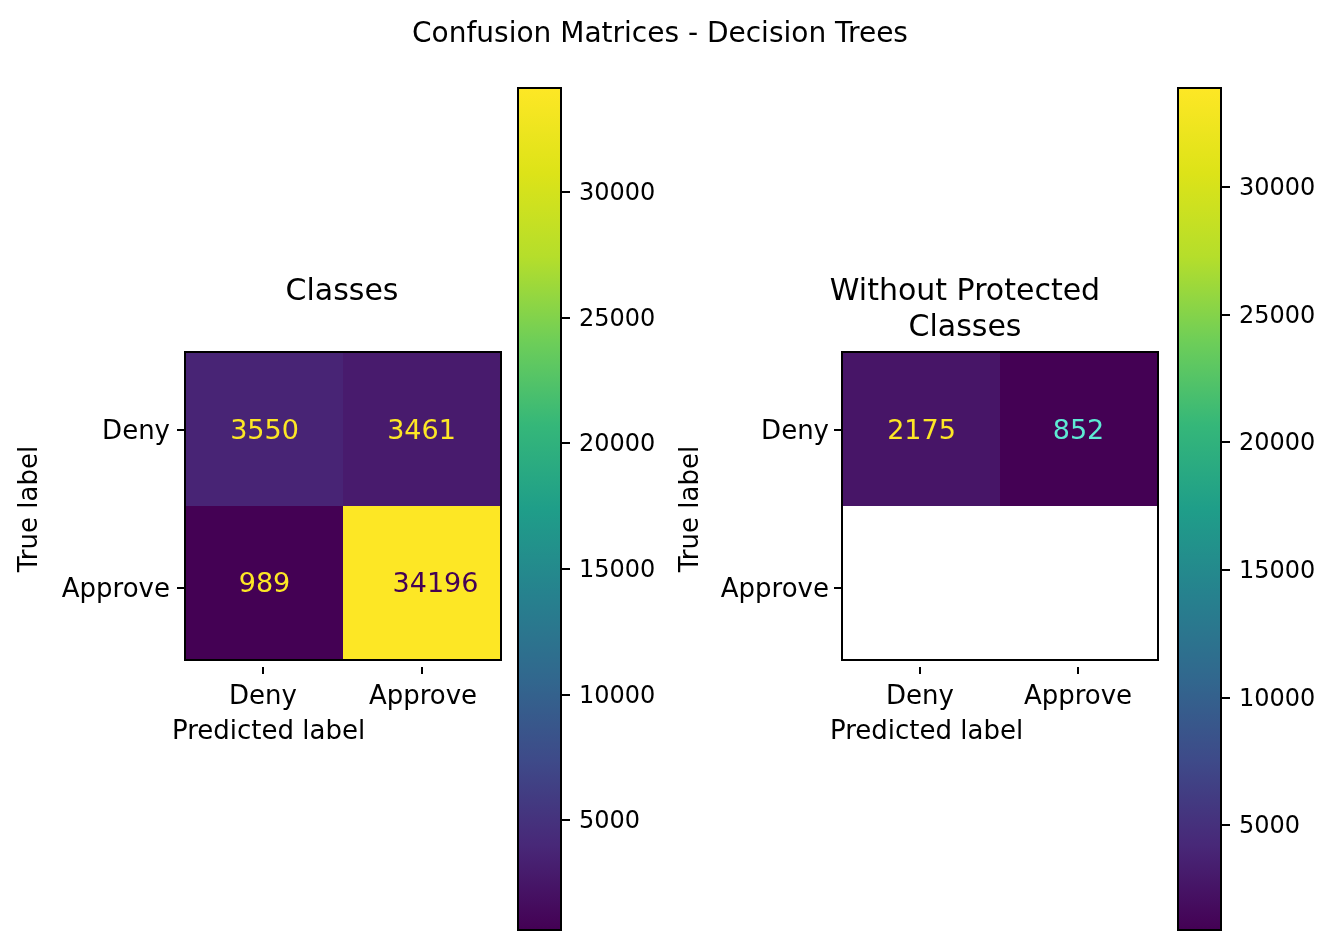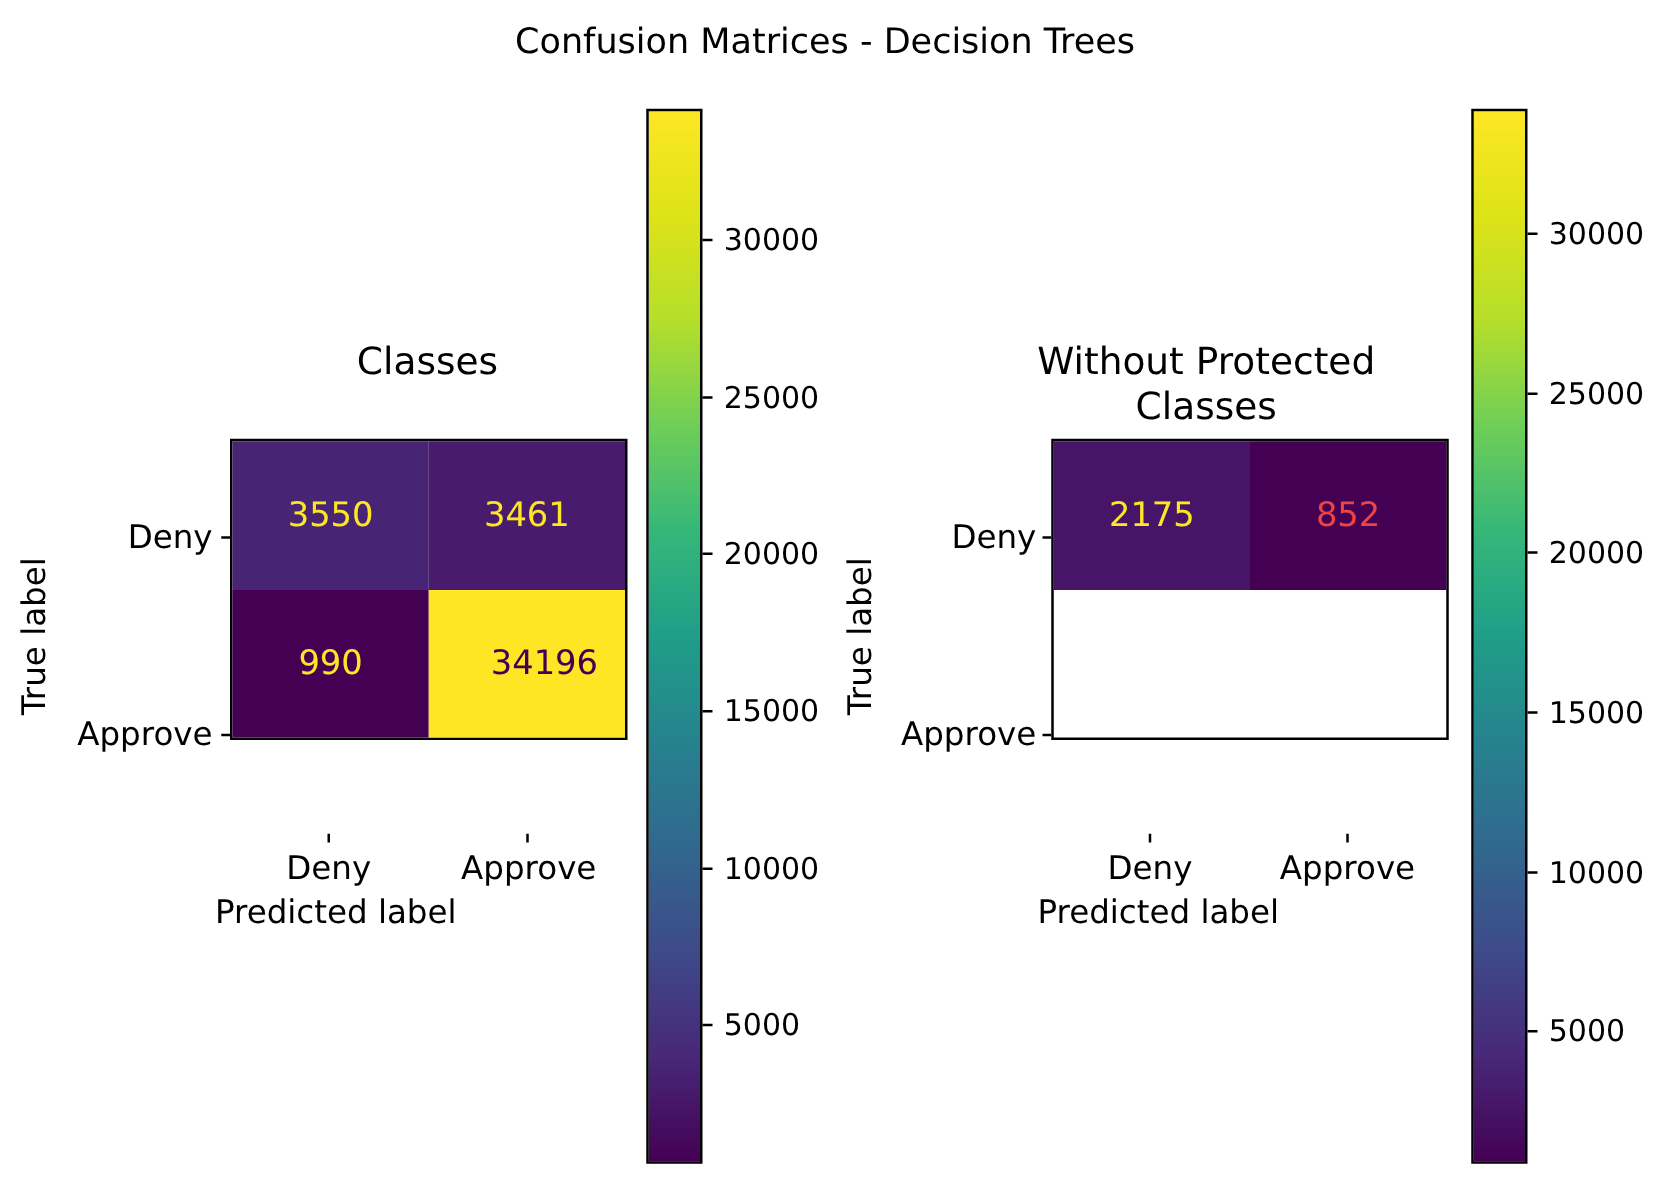--- a/index.html
+++ b/index.html
@@ -15,21 +15,21 @@
     position:absolute;top:16px;left:0;width:1320px;
     text-align:center;font-size:28px;line-height:34px;
   }
   .axtitle{
     position:absolute;top:272px;width:340px;
     text-align:center;font-size:30px;line-height:36px;
   }
   .sp0 .axtitle{left:172px;}
   .sp1 .axtitle{left:795px;}
   .matrix{
-    position:absolute;top:351px;width:318px;height:241px;
+    position:absolute;top:351px;width:318px;height:310px;
     border:2px solid #000;box-sizing:border-box;
     display:grid;grid-template-columns:1fr 1fr;grid-template-rows:1fr 1fr;
   }
   .sp0 .matrix{left:184px;}
   .sp1 .matrix{left:841px;}
   .cell{
     display:flex;align-items:center;justify-content:center;
     font-size:27px;
   }
   .ytick-label{
@@ -102,21 +102,21 @@
     <div class="ylabel">True label</div>
 
     <div class="ytick-label yt0">Deny</div>
     <div class="ytick-label yt1">Approve</div>
     <div class="ytick-mark ym0"></div>
     <div class="ytick-mark ym1"></div>
 
     <div class="matrix">
       <div class="cell" style="background: rgb(72, 36, 117); color: rgb(253, 231, 37);">3550</div>
       <div class="cell" style="background: rgb(72, 27, 109); color: rgb(253, 231, 37);">3461</div>
-      <div class="cell" style="background: rgb(68, 1, 84); color: rgb(253, 231, 37);">990</div>
+      <div class="cell" style="background: rgb(68, 1, 84); color: rgb(253, 231, 37);">989</div>
       <div class="cell" style="background: rgb(253, 231, 37); color: rgb(68, 1, 84); padding-left: 28px;">34196</div>
     </div>
 
     <div class="xtick-mark xm0"></div>
     <div class="xtick-mark xm1"></div>
     <div class="xtick-label xt0">Deny</div>
     <div class="xtick-label xt1">Approve</div>
     <div class="xlabel">Predicted label</div>
 
     <div class="cbar-area">
@@ -144,21 +144,21 @@
 
     <div class="ylabel">True label</div>
 
     <div class="ytick-label yt0">Deny</div>
     <div class="ytick-label yt1">Approve</div>
     <div class="ytick-mark ym0"></div>
     <div class="ytick-mark ym1"></div>
 
     <div class="matrix">
       <div class="cell" style="background: rgb(71, 21, 103); color: rgb(253, 231, 37);">2175</div>
-      <div class="cell" style="background: rgb(68, 1, 84); color: #ef4444;">852</div>
+      <div class="cell" style="background: rgb(68, 1, 84); color: #5eead4;">852</div>
     </div>
 
     <div class="xtick-mark xm0"></div>
     <div class="xtick-mark xm1"></div>
     <div class="xtick-label xt0">Deny</div>
     <div class="xtick-label xt1">Approve</div>
     <div class="xlabel">Predicted label</div>
 
     <div class="cbar-area">
       <div class="colorbar" style="background: linear-gradient(to top, rgb(68, 1, 84) 0%, rgb(72, 40, 120) 10%, rgb(62, 74, 137) 20%, rgb(49, 104, 142) 30%, rgb(38, 130, 142) 40%, rgb(31, 158, 137) 50%, rgb(53, 183, 121) 60%, rgb(110, 206, 88) 70%, rgb(181, 222, 43) 80%, rgb(221, 227, 24) 90%, rgb(253, 231, 37) 100%);"></div>

